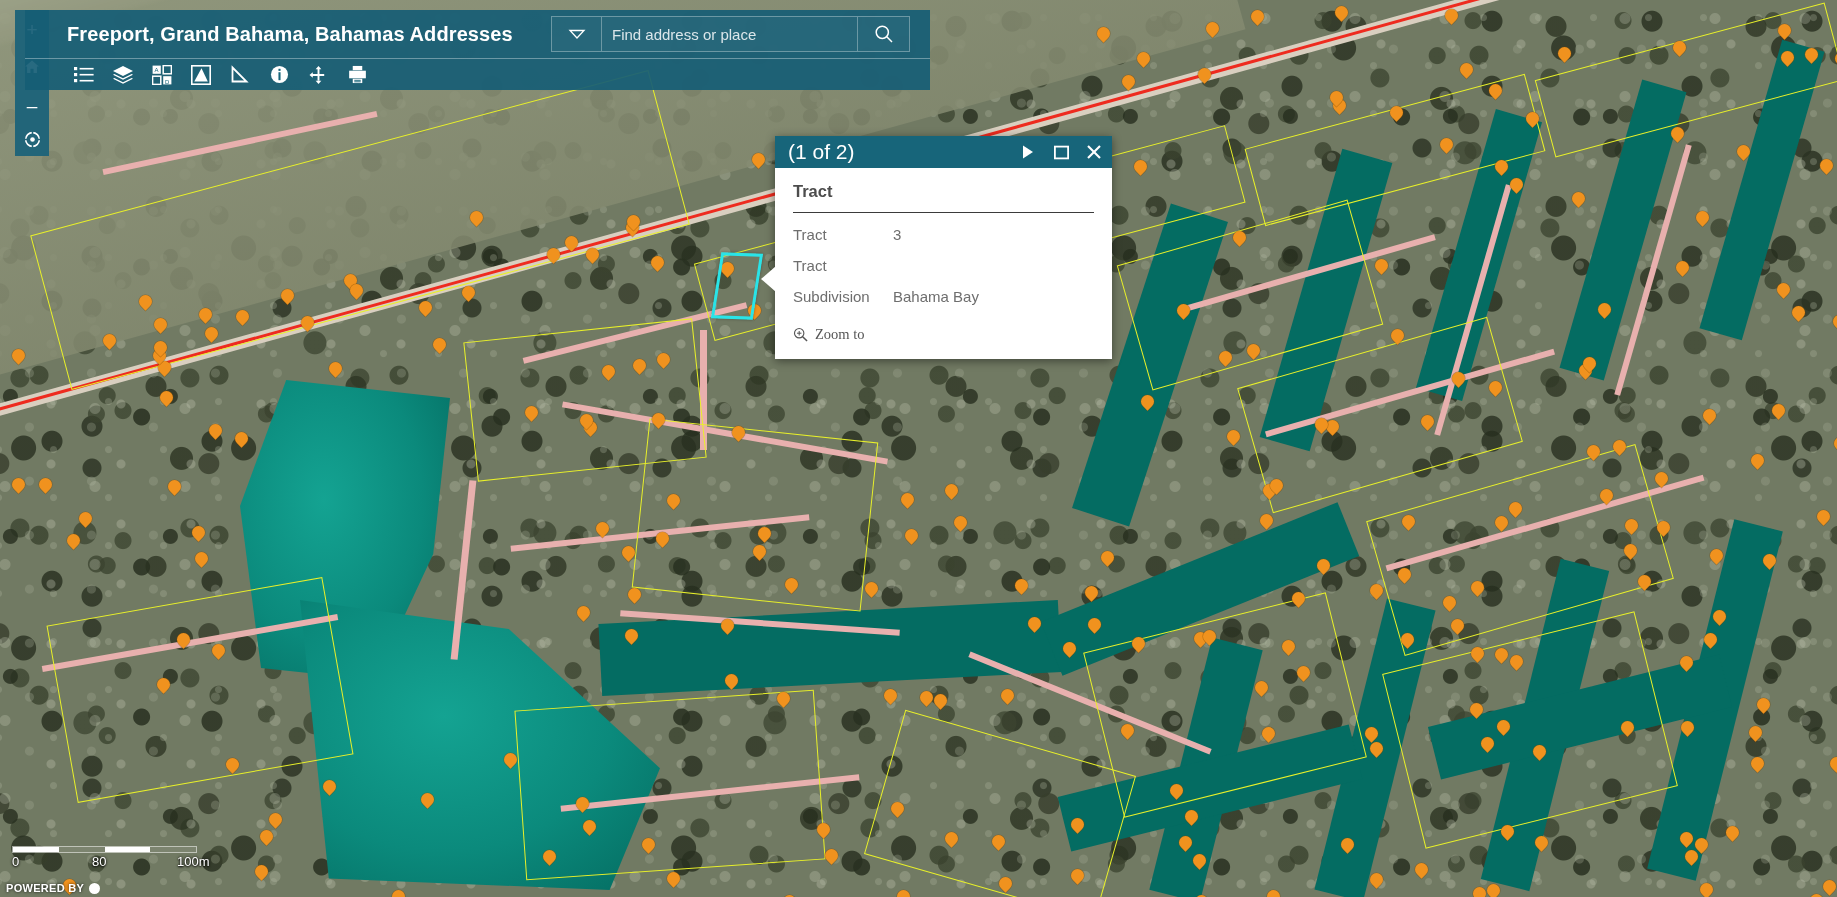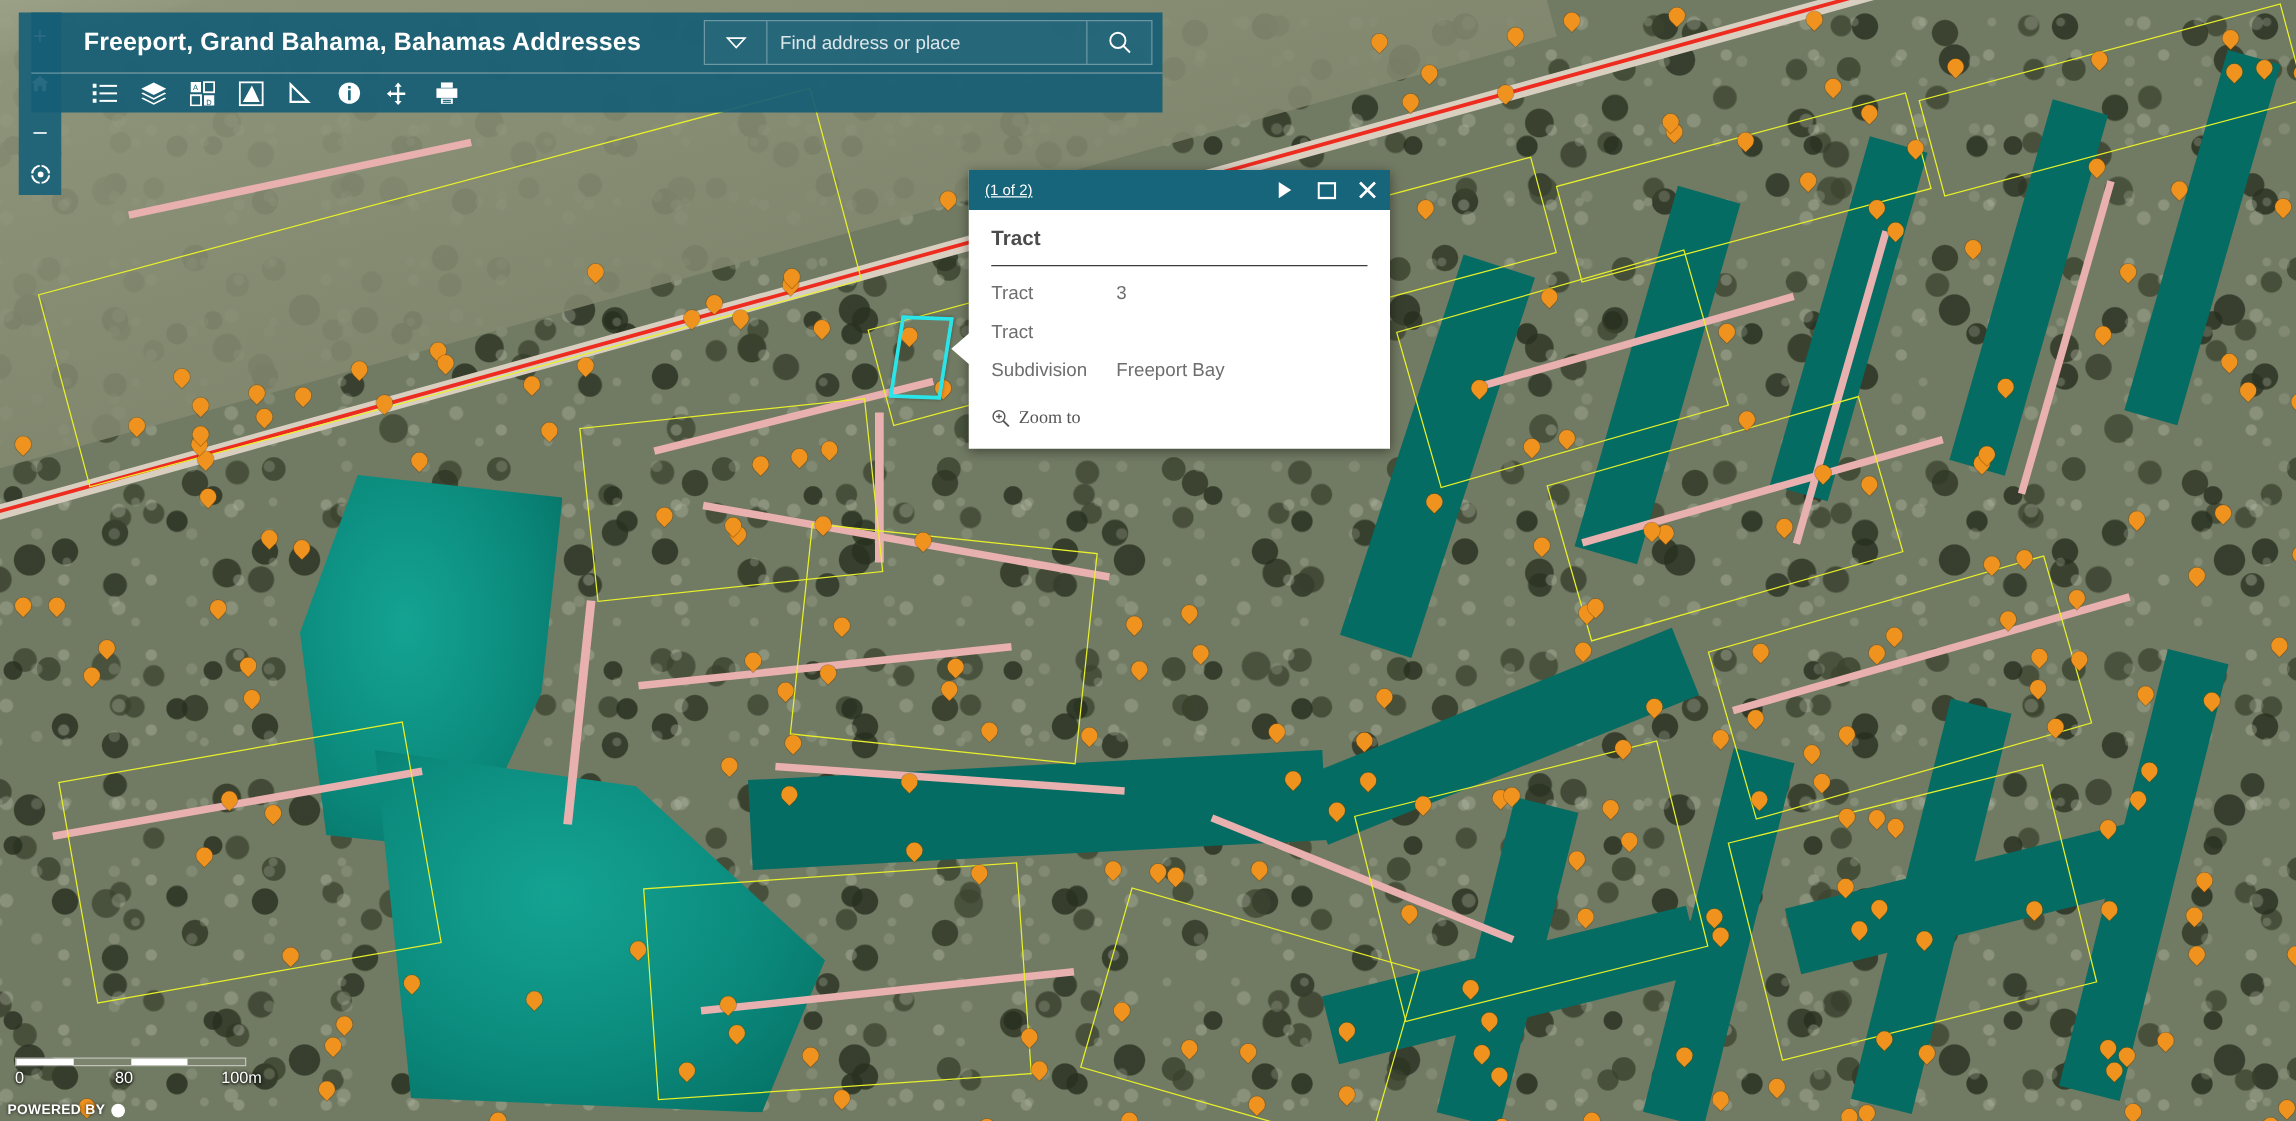--- a/index.html
+++ b/index.html
@@ -150,21 +150,21 @@
     color: #fff;
     font-size: 20px;
     font-weight: bold;
     padding-left: 42px;
     letter-spacing: .1px;
     white-space: nowrap;
     flex: 0 0 auto;
   }
   #search-wrap {
     margin-left: auto;
-    margin-right: 8px;
+    margin-right: 20px;
     display: flex; align-items: center;
     height: 36px;
     border: 1px solid rgba(255,255,255,0.32);
     background: rgba(255,255,255,0.04);
     justify-content: center;
   }
   #search-source {
     width: 50px; height: 100%;
     display: flex; align-items: center; justify-content: center;
     border-right: 1px solid rgba(255,255,255,0.32);
@@ -222,21 +222,21 @@
     border-bottom: 13px solid transparent;
     border-right: 15px solid #fff;
   }
   #popup-header {
     height: 32px;
     background: #17657a;
     display: flex; align-items: center;
     padding: 0 10px 0 13px;
     color: #fff;
   }
-  #popup-count { font-size: 12px; text-decoration: underline; }
+  #popup-count { font-size: 21px; }
   #popup-actions { margin-left: auto; display: flex; align-items: center; gap: 17px; }
   #popup-actions .pa-btn {
     cursor: pointer; color: #fff;
     display: flex; align-items: center; justify-content: center;
     width: 16px; height: 16px;
   }
   #popup-body { padding: 14px 18px 0 18px; }
   #popup-feature-title {
     font-size: 16.5px; font-weight: bold; color: #4c4c4c;
     padding-bottom: 11px;
@@ -749,21 +749,21 @@
             <tr>
               <td class="k">Tract</td>
               <td class="v">3</td>
             </tr>
             <tr>
               <td class="k">Tract</td>
               <td class="v"></td>
             </tr>
             <tr>
               <td class="k">Subdivision</td>
-              <td class="v">Freeport Bay</td>
+              <td class="v">Bahama Bay</td>
             </tr>
           </tbody>
       </table>
     </div>
 
     <div id="popup-footer">
       <div id="zoom-to">
         <svg width="15" height="15" viewBox="0 0 16 16">
           <circle cx="6.6" cy="6.6" r="5" fill="none" stroke="#555" stroke-width="1.2"></circle>
           <line x1="10.3" y1="10.3" x2="15" y2="15" stroke="#555" stroke-width="1.6"></line>

